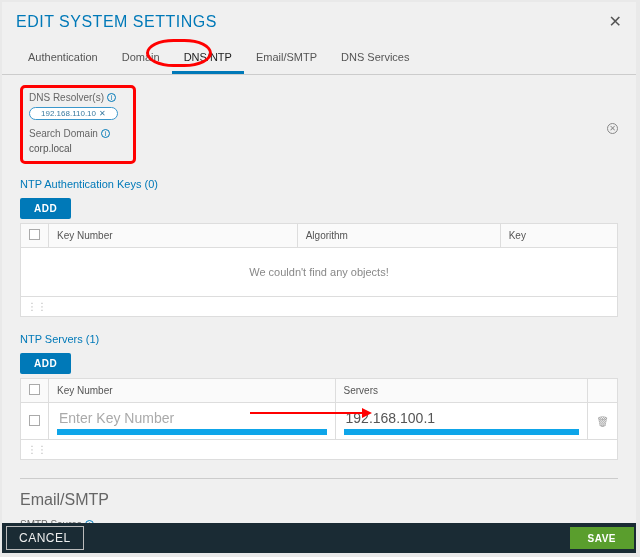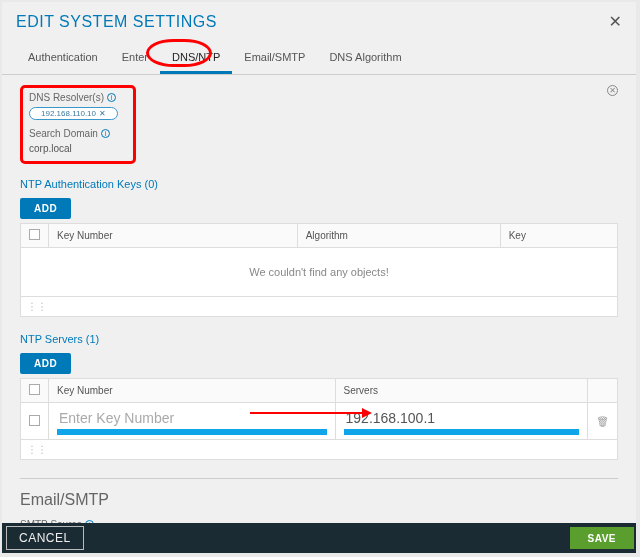--- a/index.html
+++ b/index.html
@@ -42,21 +42,21 @@
 
   .fieldbox { border: 3px solid #f00; border-radius: 5px; padding: 4px 6px 6px 6px; width: 116px; margin-bottom: 8px; }
   .lbl { font-size: 10px; color: #666; display: flex; align-items: center; gap: 3px; margin-bottom: 3px; }
   .info { width: 9px; height: 9px; border: 1px solid #0079b8; border-radius: 50%; display: inline-flex; align-items: center; justify-content: center; font-size: 7px; color: #0079b8; }
   .tag {
     display: inline-flex; align-items: center; gap: 3px;
     border: 1px solid #3a97cc; border-radius: 8px; padding: 0 11px;
     height: 13px; font-size: 8px; color: #3a7aa0; background: #fff;
   }
   .tag-x { font-size: 8px; color: #3a7aa0; cursor: pointer; }
-  .tag-row { display: flex; justify-content: space-between; }
+  .tag-row { display: flex; align-items: center; justify-content: space-between; }
   .clear-circ { width: 11px; height: 11px; border: 1px solid #888; border-radius: 50%; font-size: 8px; color: #888; display: inline-flex; align-items: center; justify-content: center; cursor: pointer; }
   .textval { font-size: 10px; color: #555; padding: 1px 0; }
   .link { color: #0079b8; font-size: 11px; margin: 6px 0 4px 0; cursor: pointer; }
   .addbtn {
     display: inline-flex; align-items: center; justify-content: center;
     background: #0079b8; color: #fff; font-size: 10px; font-weight: 600;
     height: 21px; padding: 0 14px; border-radius: 2px; letter-spacing: .5px;
     margin: 4px 0; cursor: pointer; border: none;
   }
   table { width: 100%; border-collapse: collapse; background: #fff; }
@@ -101,24 +101,24 @@
 <body>
 
 <div class="modal">
   <div class="header">
     <h1>EDIT SYSTEM SETTINGS</h1>
     <span class="close-x">✕</span>
   </div>
 
   <div class="tabs">
     <div class="tab">Authentication</div>
-    <div class="tab">Enter</div>
+    <div class="tab">Domain</div>
     <div class="tab active">DNS/NTP</div>
     <div class="tab">Email/SMTP</div>
-    <div class="tab">DNS Algorithm</div>
+    <div class="tab">DNS Services</div>
     <div class="tab-highlight"></div>
   </div>
 
   <div class="scroll">
 
     <div class="tag-row">
       <div class="fieldbox">
         <div class="lbl">
           <span>DNS Resolver(s)</span>
           <span class="info">i</span>

